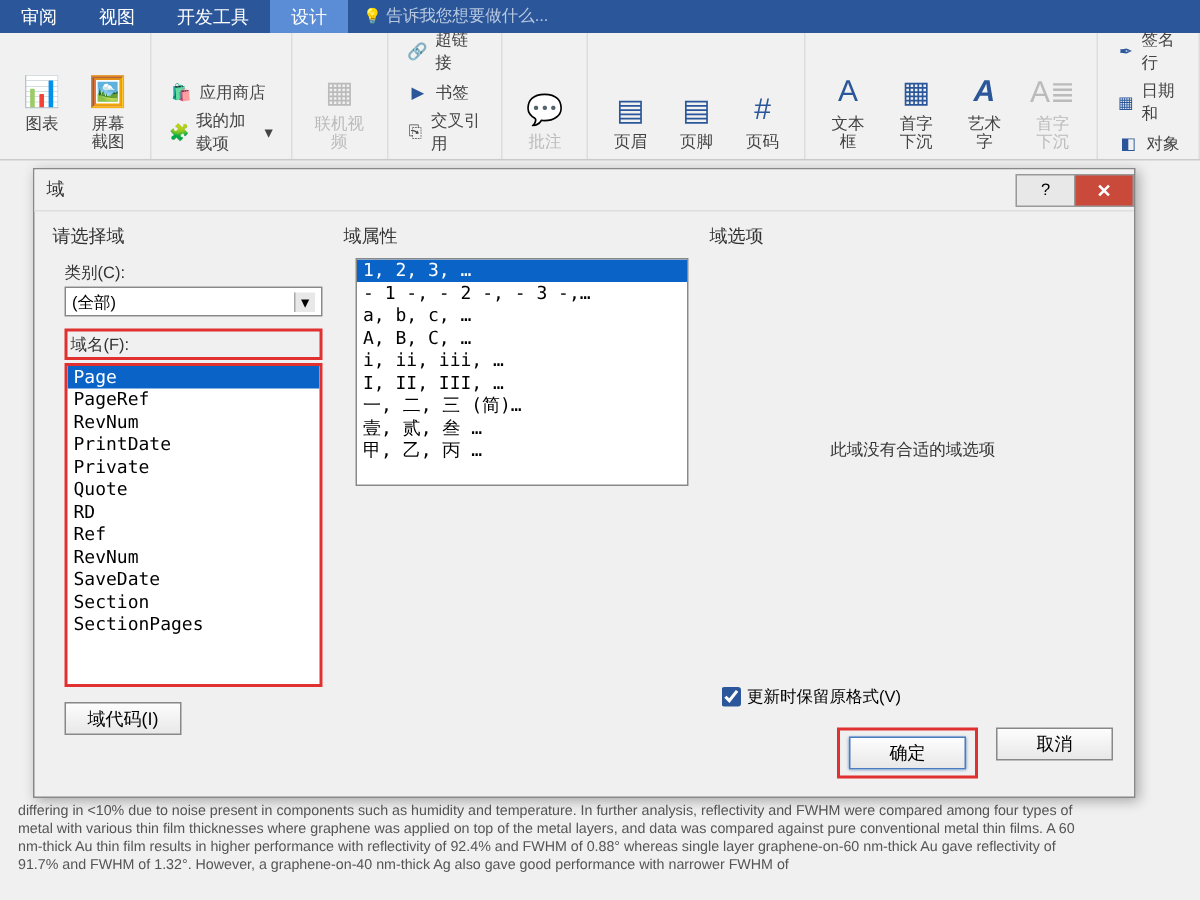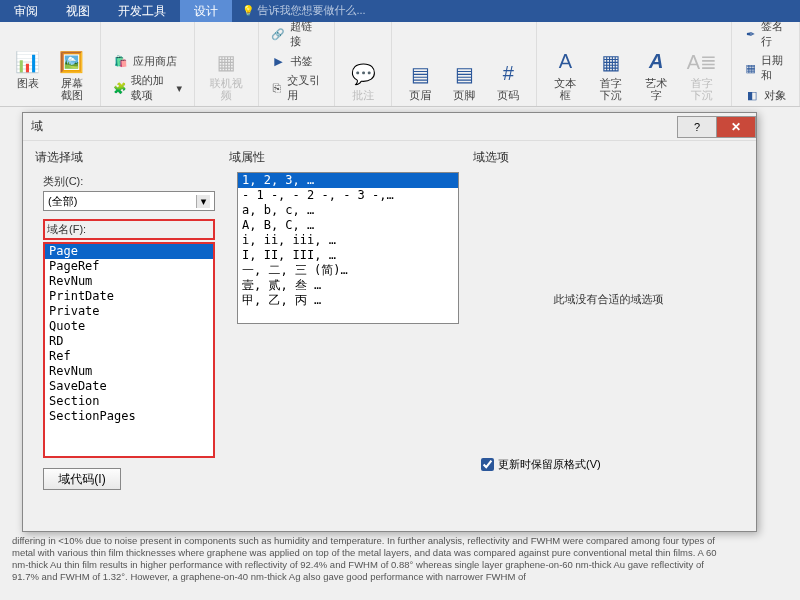--- a/index.html
+++ b/index.html
@@ -248,13 +248,19 @@
     <div class="col col3">
       <div class="section-label">域选项</div>
       <div class="options-text">此域没有合适的域选项</div>
       <label class="preserve">
         <input type="checkbox" checked="" style="">
         <span>更新时保留原格式(V)</span>
       </label>
     </div>
   </div>
 
+  <div class="dlg-footer">
+    <span class="ok-wrap">
+      <button class="btn default">确定</button>
+    </span>
+    <button class="btn">取消</button>
+  </div>
 </div>
 
 </body></html>

